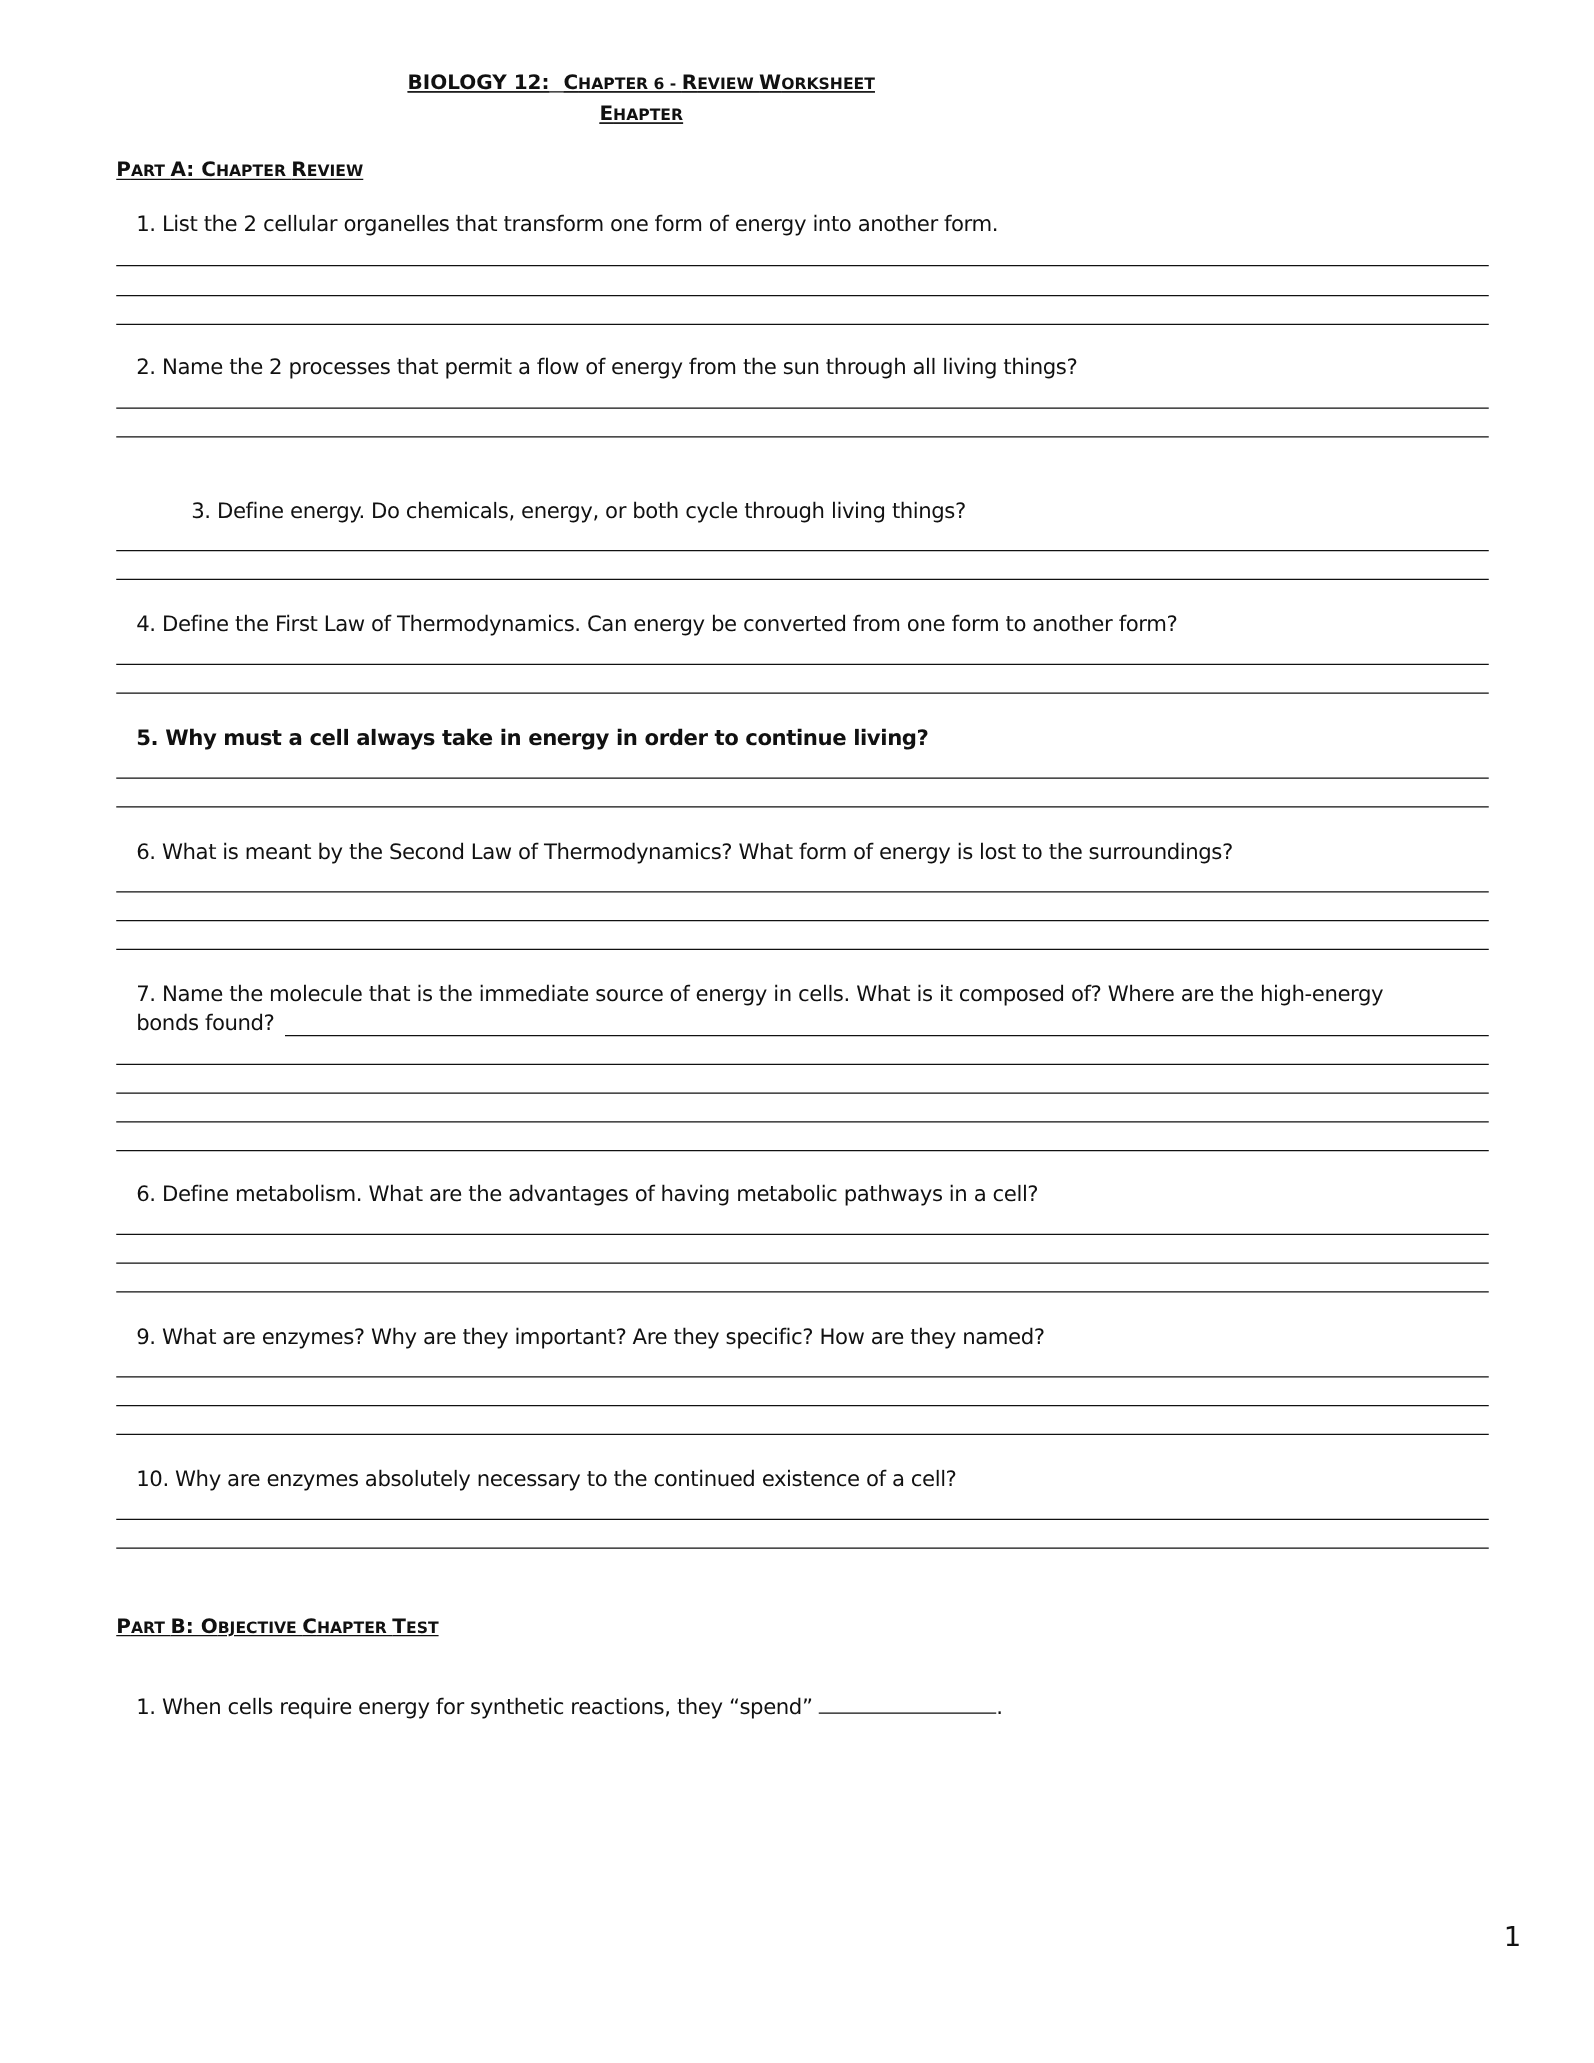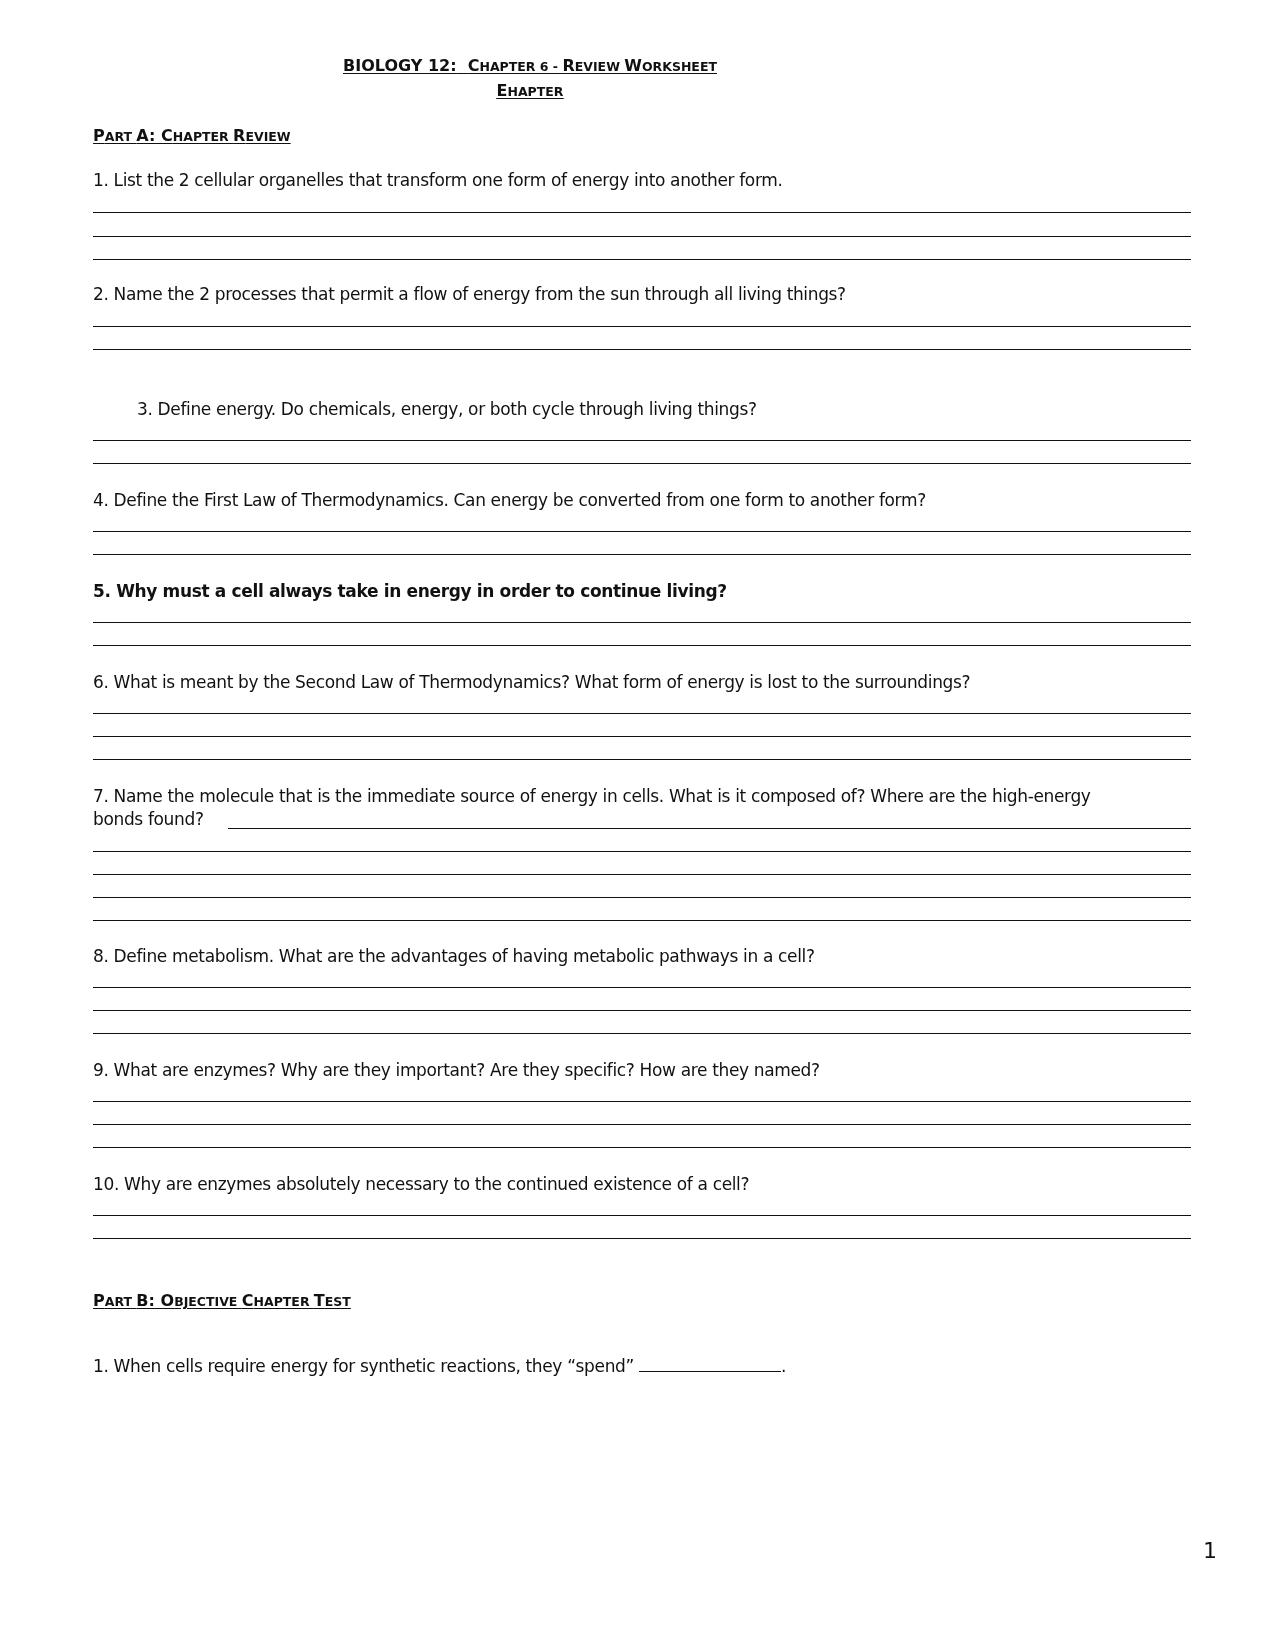--- a/index.html
+++ b/index.html
@@ -1,25 +1,25 @@
 <!DOCTYPE html>
 <html><head>
 <meta charset="utf-8">
 <style>
   html, body { margin:0; padding:0; background:#ffffff; }
   body { width:1275px; height:1650px; position:relative; overflow:hidden;
          font-family:"DejaVu Sans", sans-serif; color:#111; }
   .abs { position:absolute; white-space:nowrap; }
   .title { left:0; width:1026px; text-align:center; font-weight:bold; font-size:16px;
-           letter-spacing:0px;padding-left:17px; }
+           letter-spacing:0px; }
   .title span { text-decoration:underline; text-underline-offset:2px; }
   .sc-big { font-size:16px; }
   .sc-small { font-size:12.5px; }
   .part { left:93px; font-weight:bold; text-decoration:underline; text-underline-offset:2px; }
-  .q { left:93px; font-size:17px; letter-spacing:-0.35px; transform-origin:left top; }
+  .q { left:109px; font-size:17px; letter-spacing:-0.35px; transform-origin:left top; }
   .line { position:absolute; left:93px; width:1098px; height:0; border-top:1.5px solid #111; }
   .page-num { left:1203px; font-size:22px; font-weight:normal; }
   .blank-inline { display:inline-block; border-bottom:1.5px solid #111; height:14px; vertical-align:baseline; }
 </style>
 </head>
 <body>
 
 <div class="abs title" style="top:56px;">
   <span>
     <span class="sc-big">BIOLOGY 12:</span>&nbsp;
@@ -61,21 +61,21 @@
 <div class="line" style="top:759px;"></div>
 
 <div class="abs q" style="top:786px;">7.  Name the molecule that is the immediate source of energy in cells.  What is it composed of?  Where are the high-energy</div>
 <div class="abs q" style="top:809px;">bonds found?</div>
 <div class="line" style="top:828px; left:228px; width:963px;"></div>
 <div class="line" style="top:851px;"></div>
 <div class="line" style="top:874px;"></div>
 <div class="line" style="top:897px;"></div>
 <div class="line" style="top:920px;"></div>
 
-<div class="abs q" style="top:946px;">8.  Define metabolism.  What are the advantages of having metabolic pathways in a cell?</div>
+<div class="abs q" style="top:946px;">6.  Define metabolism.  What are the advantages of having metabolic pathways in a cell?</div>
 <div class="line" style="top:987px;"></div>
 <div class="line" style="top:1010px;"></div>
 <div class="line" style="top:1033px;"></div>
 
 <div class="abs q" style="top:1060px;">9.  What are enzymes?  Why are they important?  Are they specific?  How are they named?</div>
 <div class="line" style="top:1101px;"></div>
 <div class="line" style="top:1124px;"></div>
 <div class="line" style="top:1147px;"></div>
 
 <div class="abs q" style="top:1174px;">10.  Why are enzymes absolutely necessary to the continued existence of a cell?</div>

